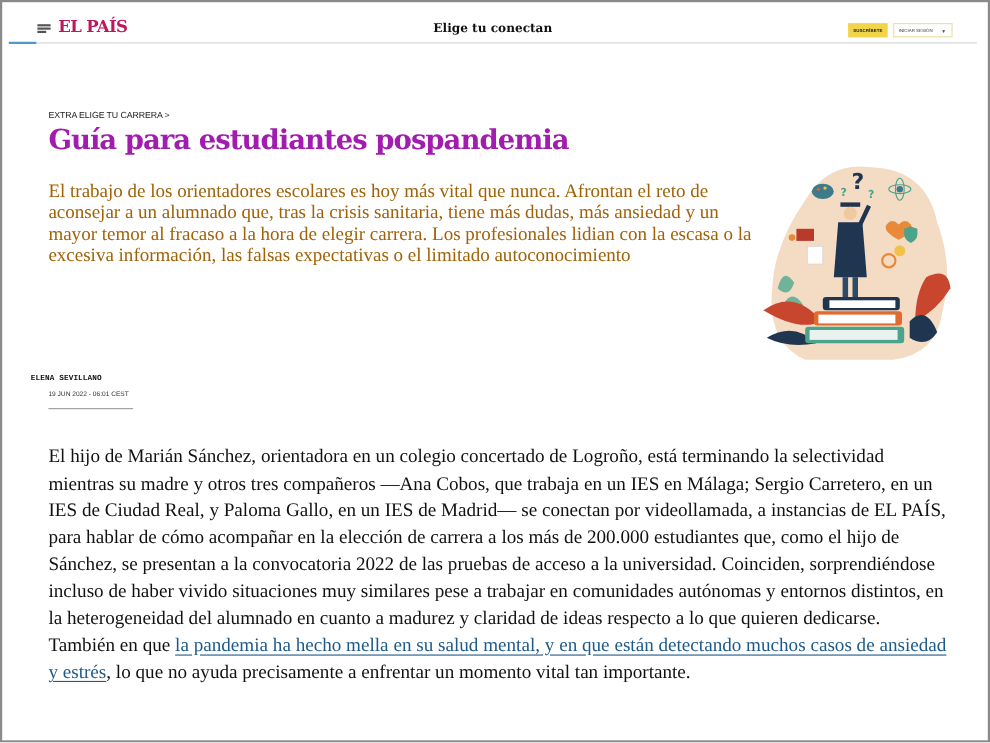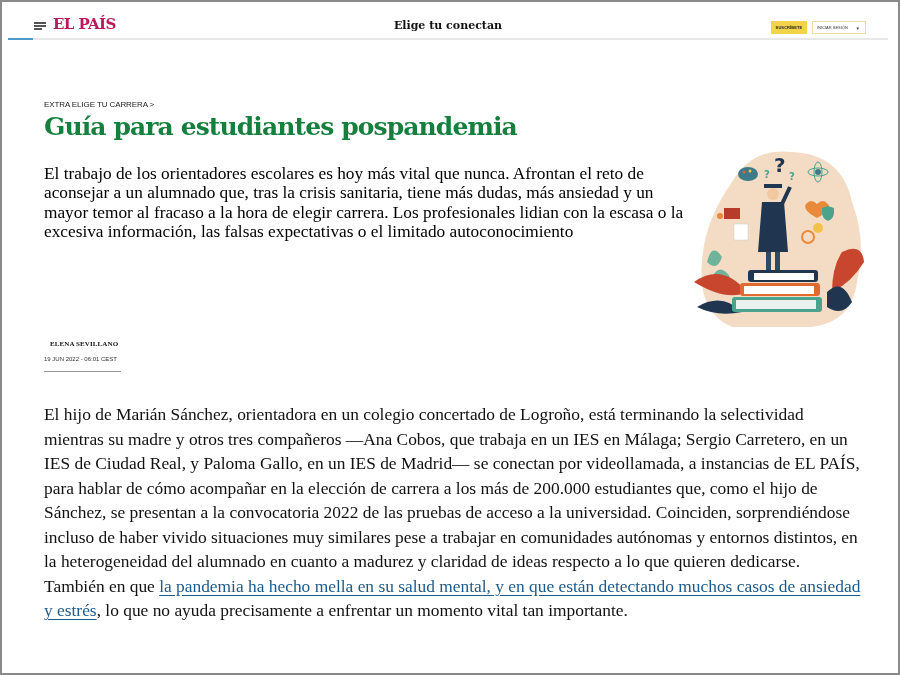--- a/index.html
+++ b/index.html
@@ -60,33 +60,33 @@
 
     
     .kicker {
       position: absolute; left: 44px; top: 100px;
       font-family: "Liberation Sans", sans-serif; font-size: 8px; color: #222;
       letter-spacing: -0.1px;
     }
     .title {
       position: absolute; left: 44px; top: 112px;
       font-family: "DejaVu Serif", serif; font-weight: bold; font-size: 25px;
-      letter-spacing: -0.9px; color: #15803d; white-space: nowrap;
+      letter-spacing: -0.9px; color: #a21caf; white-space: nowrap;
     }
     .subtitle {
       position: absolute; left: 44px; top: 164px; width: 650px;
       font-family: "Liberation Serif", serif; font-size: 17.3px; line-height: 19.3px;
-      color: #000000;
+      color: #a16207;
     }
     .illustration {
       position: absolute; left: 692px; top: 142px; width: 176px; height: 188px;
     }
     .byline {
-      position: absolute; left: 50px; top: 340px;
-      font-family: Liberation Serif, serif; font-weight: bold; font-size: 7px; color: #111;
+      position: absolute; left: 28px; top: 340px;
+      font-family: Liberation Mono, monospace; font-weight: bold; font-size: 7px; color: #111;
       letter-spacing: 0.1px;
     }
     .dateline {
       position: absolute; left: 44px; top: 356px;
       font-family: "Liberation Sans", sans-serif; font-size: 6px; color: #333;
     }
     .byline-rule {
       position: absolute; left: 44px; top: 371px; width: 77px; height: 1px; background: #999;
     }
     .body-text {

